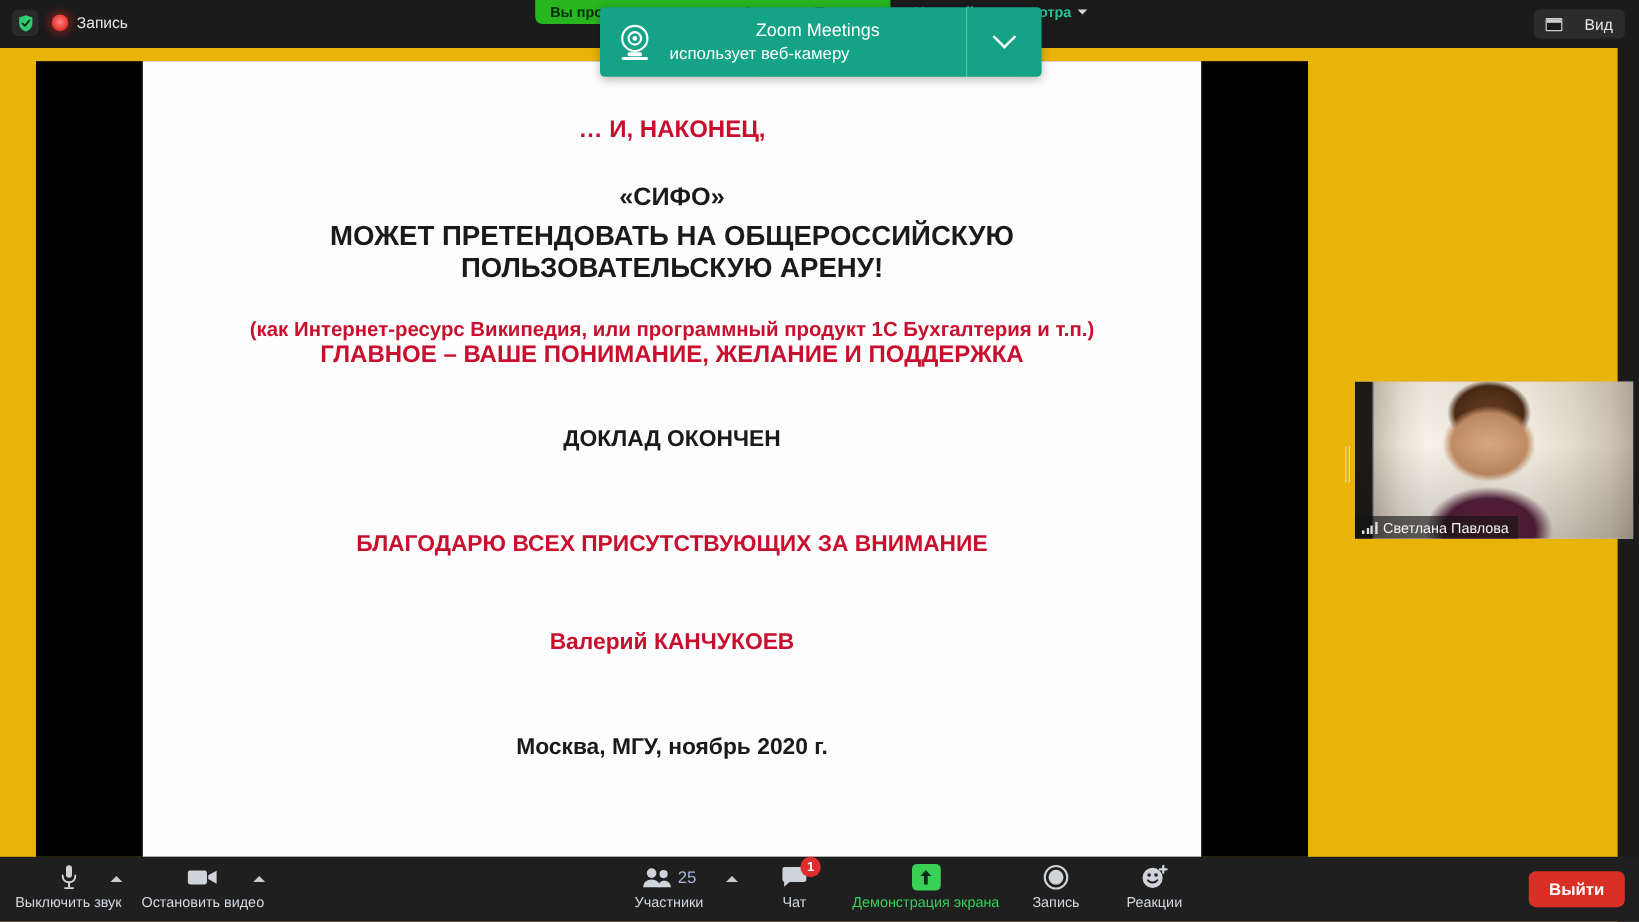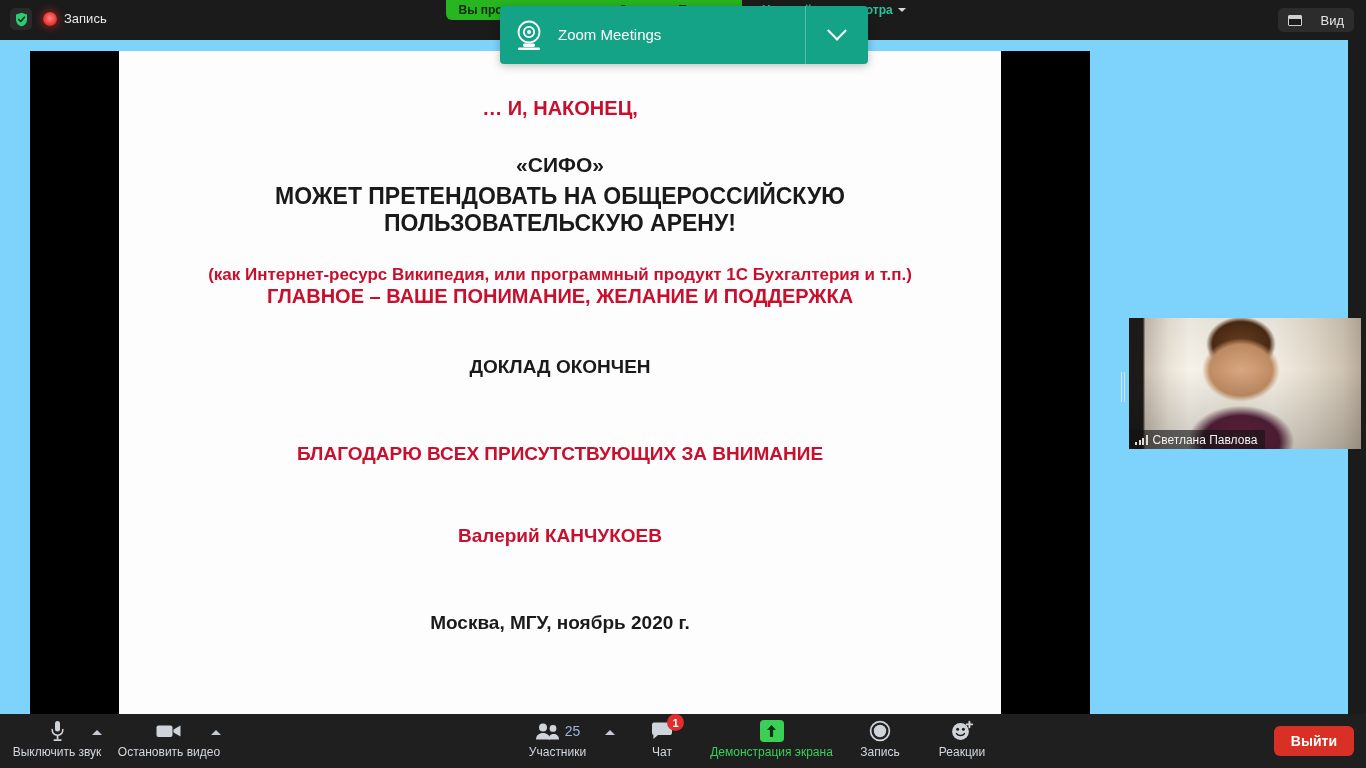--- a/index.html
+++ b/index.html
@@ -2,21 +2,21 @@
 <html><head>
 <meta charset="utf-8">
 <style>
   * { margin:0; padding:0; box-sizing:border-box; }
   html, body {
     width:1366px; height:768px;
     background:#1b1b1b;
     font-family:"Liberation Sans", sans-serif;
     overflow:hidden;
   }
-  #app { position:relative; width:1348px; height:768px; background:#7dd3fc; }
+  #app { position:relative; width:1348px; height:768px; background:#eab308; }
 
   
   .topbar {
     position:absolute; left:0; top:0; width:1366px; height:40px;
     background:#1b1b1b; z-index:20;
   }
   .shield-badge {
     position:absolute; left:10px; top:8px; width:22px; height:22px;
     background:#2a2a2a; border-radius:5px;
     display:flex; align-items:center; justify-content:center;
@@ -63,21 +63,21 @@
 
   
   .cam-toast {
     position:absolute; left:500px; top:6px; width:368px; height:58px;
     background:#14a386; border-radius:4px;
     display:flex; align-items:center; z-index:40;
     box-shadow:0 2px 8px rgba(0,0,0,.25);
   }
   .cam-toast .cam-icon { width:58px; display:flex; align-items:center; justify-content:center; }
   .cam-toast .cam-text { flex:1; color:#ffffff; line-height:1.25; }
-  .cam-toast .cam-title { font-size:15px; }
+  .cam-toast .cam-title { font-size:15px;text-align:center; }
   .cam-toast .cam-sub { font-size:14px; }
   .cam-toast .cam-divider { width:1px; height:58px; background:rgba(255,255,255,.28); }
   .cam-toast .cam-chevron { width:62px; display:flex; align-items:center; justify-content:center; }
   .chev-lg {
     width:14px; height:14px; border-right:2px solid #ffffff; border-bottom:2px solid #ffffff;
     transform:rotate(45deg) translate(-3px,-3px);
   }
 
   
   .share-stage {
@@ -211,20 +211,21 @@
       <svg width="34" height="32" viewBox="0 0 34 32" aria-hidden="true">
         <circle cx="17" cy="13" r="10.5" fill="none" stroke="#ffffff" stroke-width="1.8"></circle>
         <circle cx="17" cy="13" r="5.2" fill="none" stroke="#ffffff" stroke-width="1.8"></circle>
         <circle cx="17" cy="13" r="2" fill="#ffffff"></circle>
         <rect x="11" y="24.5" width="12" height="3.4" rx="1.4" fill="#ffffff"></rect>
         <rect x="6" y="28.4" width="22" height="2.6" rx="1.3" fill="#ffffff"></rect>
       </svg>
     </div>
     <div class="cam-text">
       <div class="cam-title">Zoom Meetings</div>
+      <div class="cam-sub">использует веб-камеру</div>
     </div>
     <div class="cam-divider"></div>
     <div class="cam-chevron">
       <span class="chev-lg"></span>
     </div>
   </div>
 
   <div class="share-stage">
     <div class="slide">
       <div class="ln red  s-finally">… И, НАКОНЕЦ,</div>

